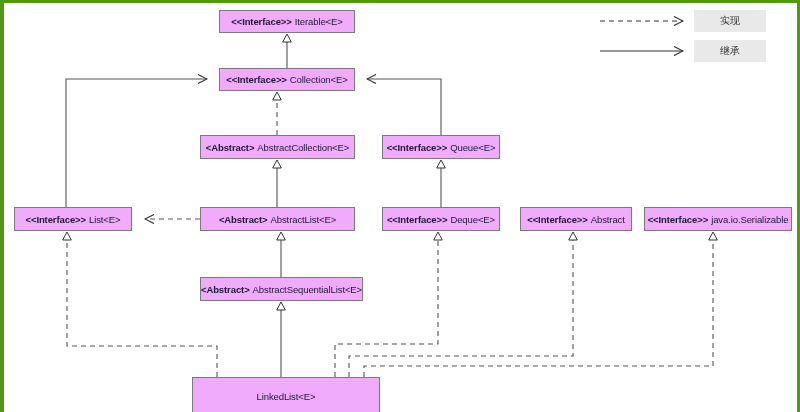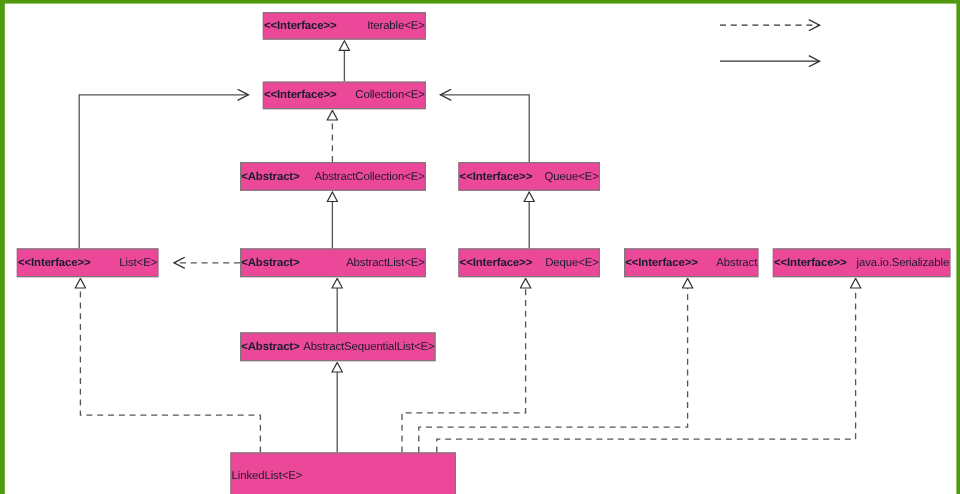--- a/index.html
+++ b/index.html
@@ -24,25 +24,25 @@
   #diagram-svg {
     position: absolute;
     left: 0;
     top: 0;
     width: 800px;
     height: 412px;
   }
   .uml-box {
     position: absolute;
     box-sizing: border-box;
-    background: #ec4899;
+    background: #f0abfc;
     border: 1px solid #7a7a7a;
     display: flex;
     align-items: center;
-    justify-content: space-between;
+    justify-content: center;
     color: #1a1a2e;
     font-size: 9.5px;
     letter-spacing: -0.1px;
     white-space: nowrap;
     z-index: 3;
   }
   .uml-box .stereo {
     font-weight: bold;
     margin-right: 3px;
   }
@@ -156,14 +156,20 @@
 
   <div class="uml-box" style="left:196px; top:274px; width:163px; height:24px;">
     <span class="stereo">&lt;Abstract&gt;</span>
     <span>AbstractSequentialList&lt;E&gt;</span>
   </div>
 
   <div class="uml-box" style="left:188px; top:374px; width:188px; height:38px;">
     <span>LinkedList&lt;E&gt;</span>
   </div>
 
+  <div class="legend-chip" style="left:690px; top:7px; width:72px; height:22px;">
+    <span>实现</span>
+  </div>
+  <div class="legend-chip" style="left:690px; top:37px; width:72px; height:22px;">
+    <span>继承</span>
+  </div>
 
 </div>
 
 </body></html>

